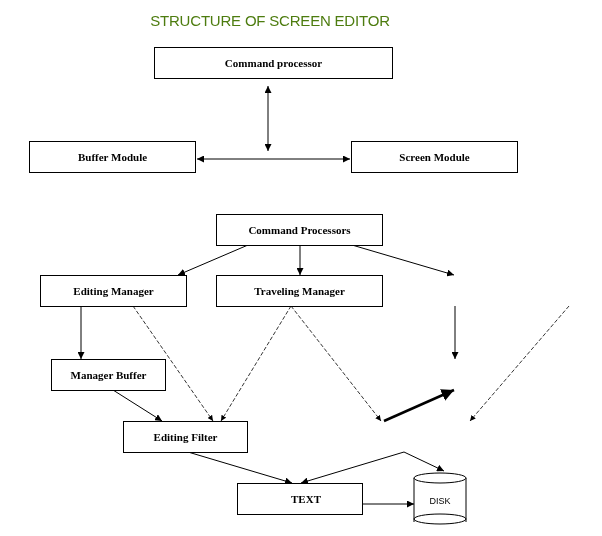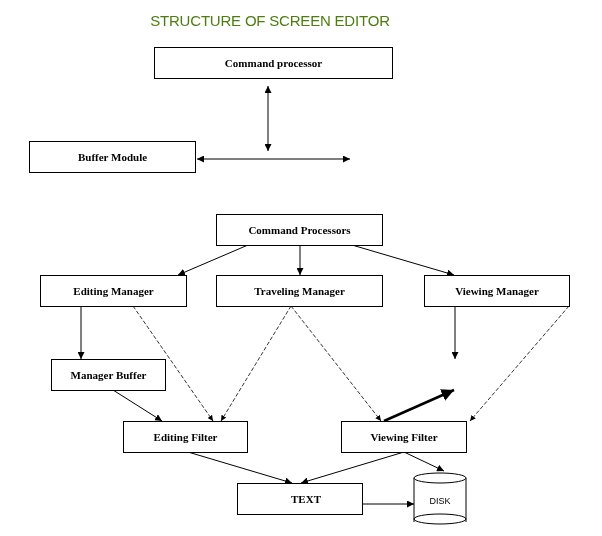--- a/index.html
+++ b/index.html
@@ -55,22 +55,21 @@
       <line x1="414" y1="478" x2="414" y2="522" stroke="#000" stroke-width="1"></line>
       <line x1="466" y1="478" x2="466" y2="522" stroke="#000" stroke-width="1"></line>
       <ellipse cx="440" cy="478" rx="26" ry="5" fill="#fff" stroke="#000" stroke-width="1"></ellipse>
       <ellipse cx="440" cy="519" rx="26" ry="5" fill="none" stroke="#000" stroke-width="1"></ellipse>
       <text class="disk-label" x="440" y="504" text-anchor="middle">DISK</text>
     </g>
   </svg>
 
   <div class="box" style="left:154px;top:47px;width:239px;height:32px;">Command processor</div>
   <div class="box" style="left:29px;top:141px;width:167px;height:32px;">Buffer Module</div>
+  <div class="box" style="left:351px;top:141px;width:167px;height:32px;">Screen Module</div>
 
   <div class="box" style="left:216px;top:214px;width:167px;height:32px;">Command Processors</div>
   <div class="box" style="left:40px;top:275px;width:147px;height:32px;">Editing Manager</div>
   <div class="box" style="left:216px;top:275px;width:167px;height:32px;">Traveling Manager</div>
-  <div class="box" style="left:424px;top:275px;width:146px;height:32px;">Viewing Manager</div>
   <div class="box" style="left:51px;top:359px;width:115px;height:32px;">Manager Buffer</div>
   <div class="box" style="left:123px;top:421px;width:125px;height:32px;">Editing Filter</div>
-  <div class="box" style="left:341px;top:421px;width:126px;height:32px;">Viewing Filter</div>
   <div class="box" style="left:237px;top:483px;width:126px;height:32px;padding-left:12px;">TEXT</div>
 </div>
 
 </body></html>

